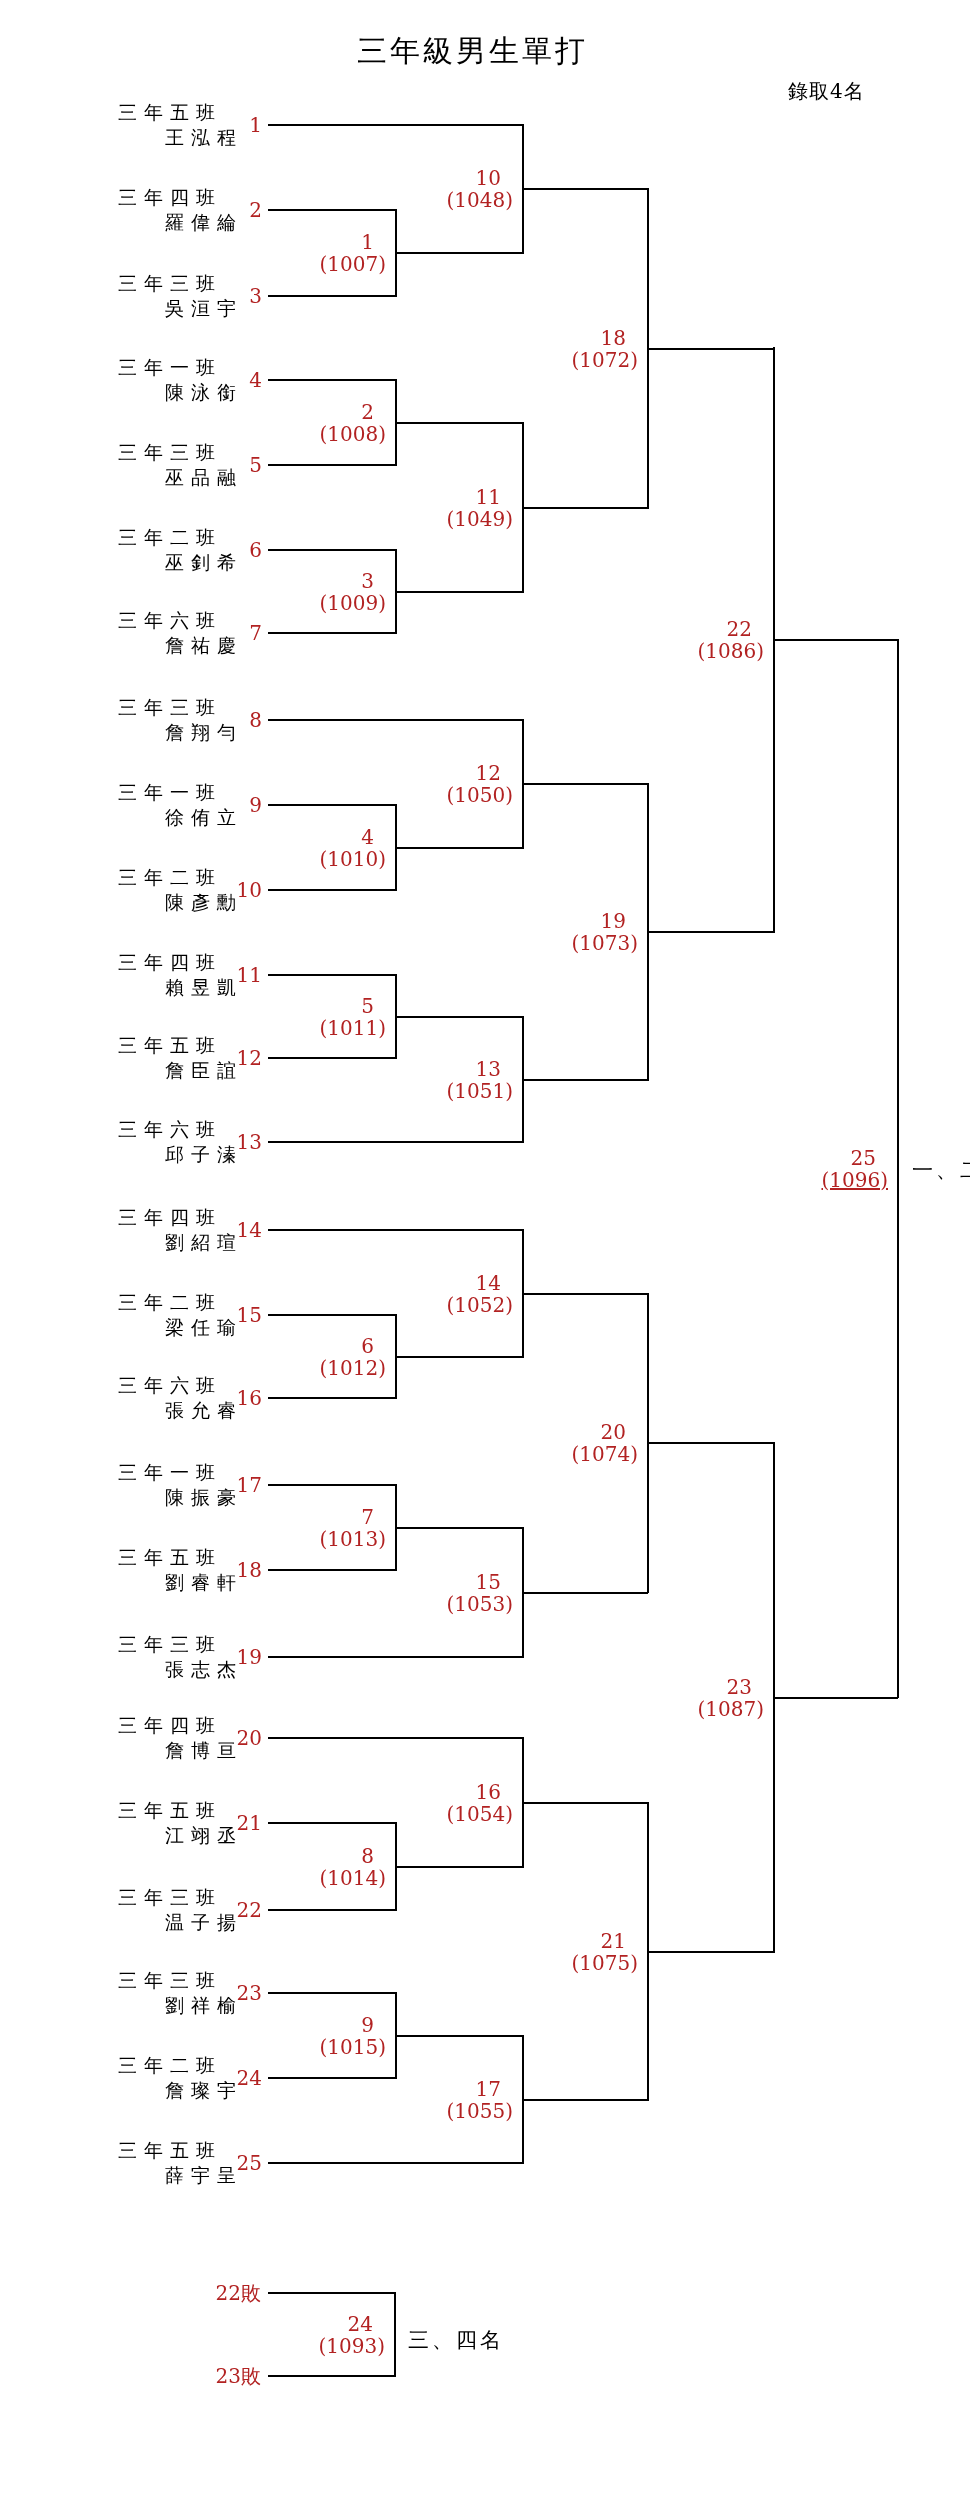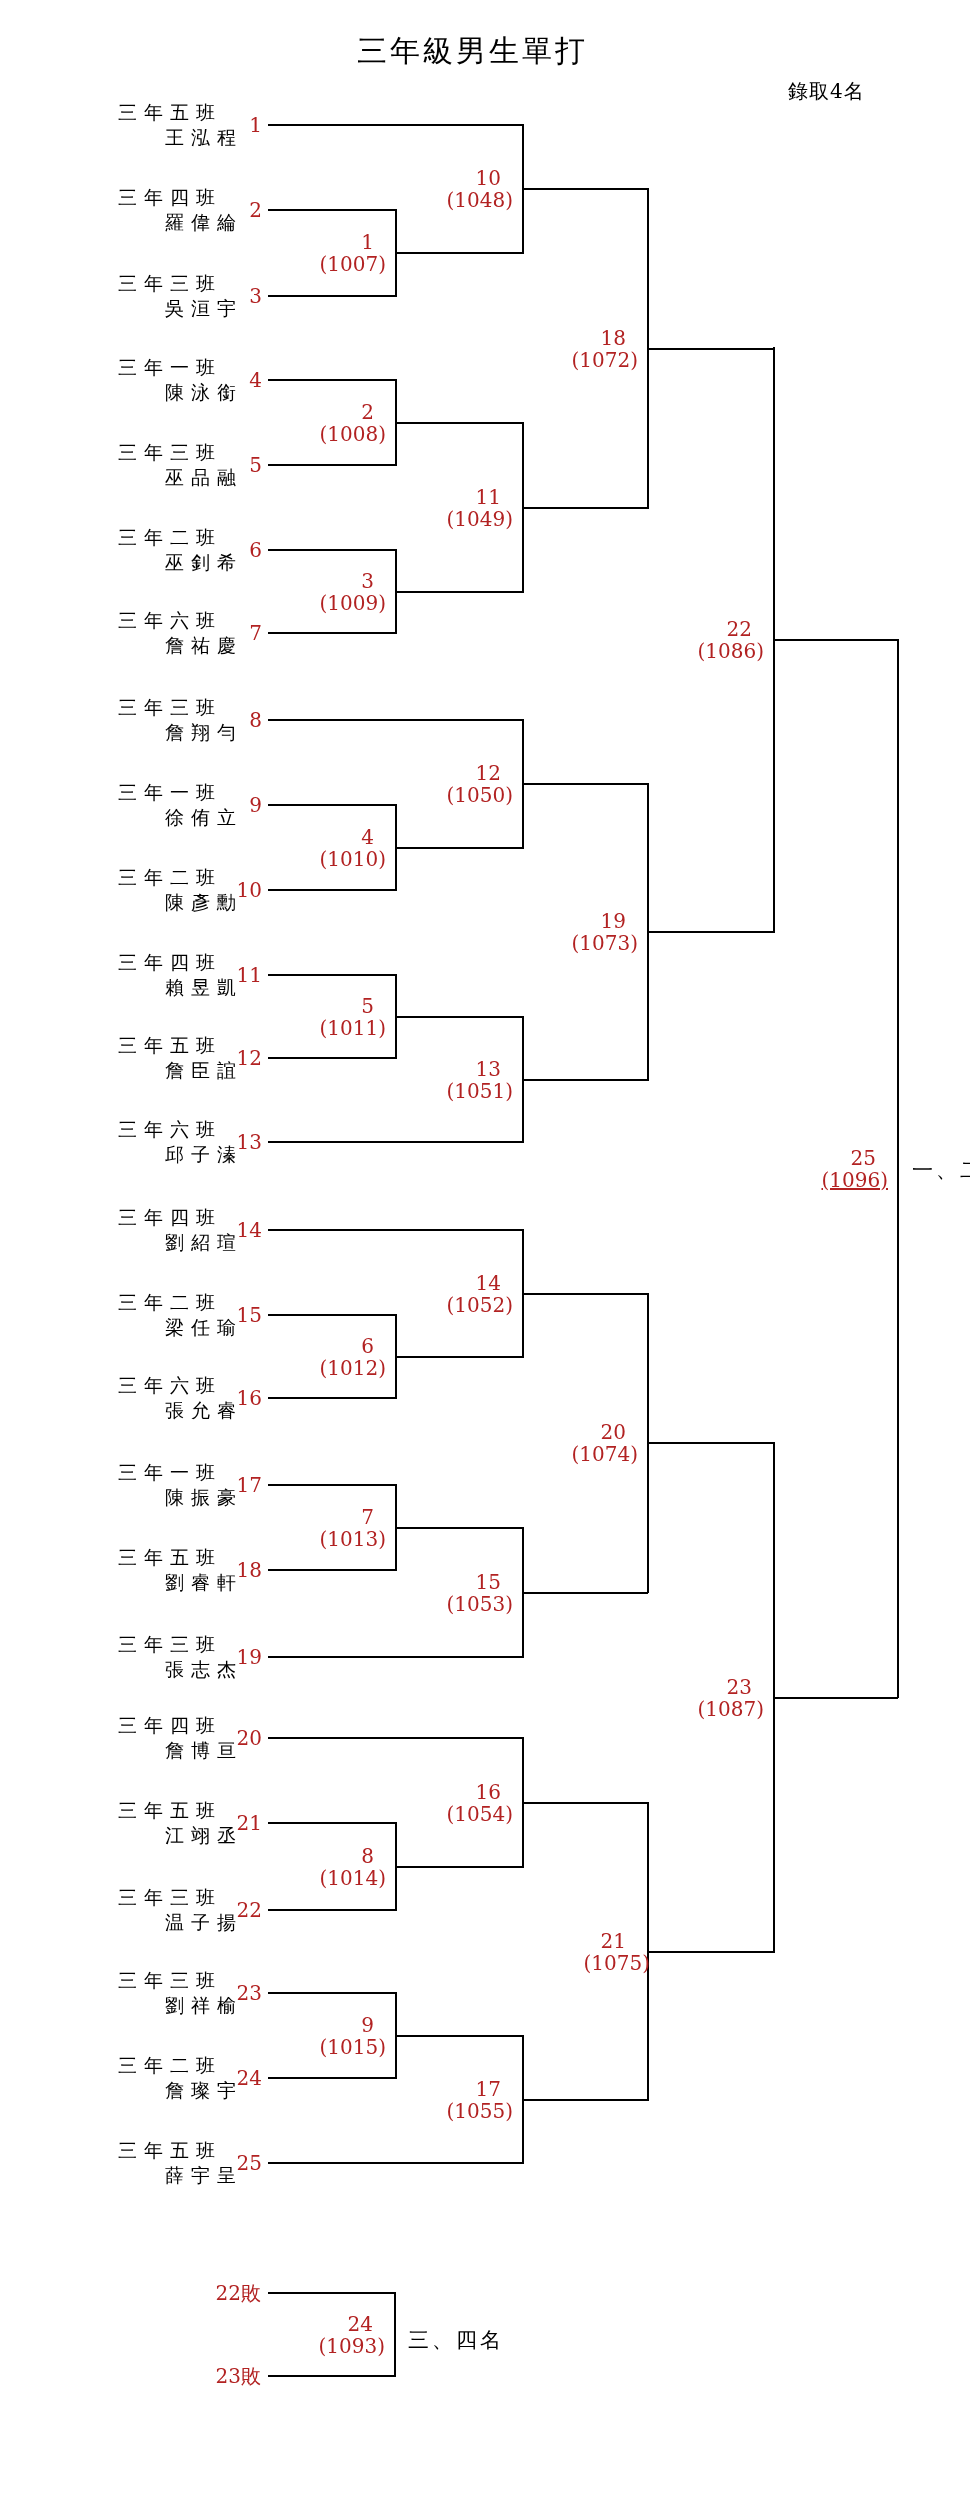--- a/index.html
+++ b/index.html
@@ -222,21 +222,21 @@
     <div class="hline" style="left: 648px; top: 931px; width: 126px;"></div>
     <div class="mnum" style="left: 486px; top: 910px;">19</div>
     <div class="mcode" style="left: 498px; top: 932px;">(1073)</div>
     <div class="vline" style="left: 647px; top: 1293px; height: 300px;"></div>
     <div class="hline" style="left: 648px; top: 1442px; width: 126px;"></div>
     <div class="mnum" style="left: 486px; top: 1421px;">20</div>
     <div class="mcode" style="left: 498px; top: 1443px;">(1074)</div>
     <div class="vline" style="left: 647px; top: 1802px; height: 299px;"></div>
     <div class="hline" style="left: 648px; top: 1951px; width: 126px;"></div>
     <div class="mnum" style="left: 486px; top: 1930px;">21</div>
-    <div class="mcode" style="left: 510px; top: 1952px; text-align: right;">(1075)</div>
+    <div class="mcode" style="left: 498px; top: 1952px; text-align: right;">(1075)</div>
     <div class="vline" style="left: 773px; top: 347px; height: 586px;"></div>
     <div class="hline" style="left: 774px; top: 639px; width: 124px;"></div>
     <div class="mnum" style="left: 612px; top: 618px;">22</div>
     <div class="mcode" style="left: 624px; top: 640px;">(1086)</div>
     <div class="vline" style="left: 773px; top: 1442px; height: 511px;"></div>
     <div class="hline" style="left: 774px; top: 1697px; width: 124px;"></div>
     <div class="mnum" style="left: 612px; top: 1676px;">23</div>
     <div class="mcode" style="left: 624px; top: 1698px;">(1087)</div>
     <div class="vline" style="left: 897px; top: 639px; height: 1059px;"></div>
     <div class="mnum" style="left: 736px; top: 1147px;">25</div>

